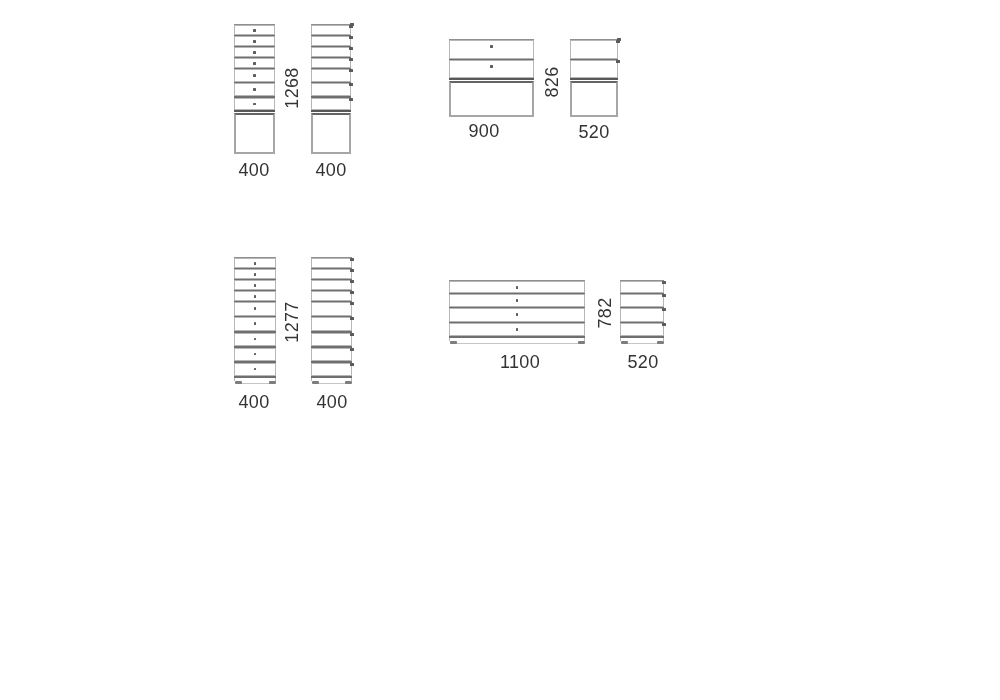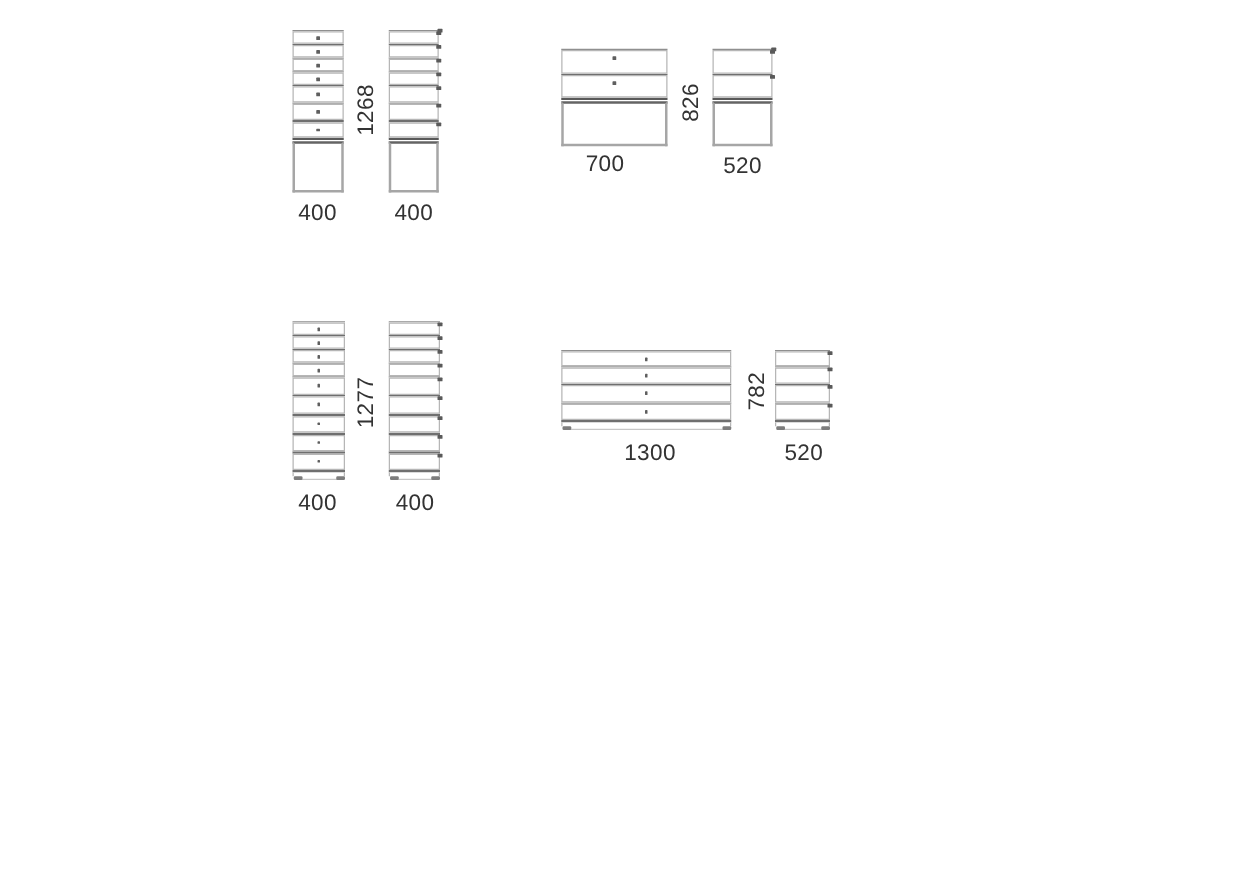--- a/index.html
+++ b/index.html
@@ -157,21 +157,21 @@
       <div class="drawer" style="height: 18.5px;">
         <span class="knob" style="top: 4px;"></span>
       </div>
       <div class="sep"></div>
       <div class="drawer" style="height: 17.5px;">
         <span class="knob" style="top: 4px;"></span>
       </div>
       <div class="sepdark"></div>
       <div class="openbox" style="height: 36px;"></div>
     </div>
-    <div class="dim-label" style="left: 484px; top: 131px;">700</div>
+    <div class="dim-label" style="left: 484px; top: 131px;">900</div>
     <div class="cabinet" style="left: 570px; top: 39px; width: 48px;">
       <div class="topline"></div>
       <div class="drawer" style="height: 18.5px;">
         <span class="tab"></span>
       </div>
       <div class="sep"></div>
       <div class="drawer" style="height: 17.5px;">
         <span class="tab"></span>
       </div>
       <div class="sepdark"></div>
@@ -292,21 +292,21 @@
         <span class="knob" style="top: 4px;"></span>
       </div>
       <div class="sep"></div>
       <div class="basestrip"></div>
       <div class="feetrow">
         <span class="baseline"></span>
         <span class="foot l"></span>
         <span class="foot r"></span>
       </div>
     </div>
-    <div class="dim-label" style="left: 520px; top: 362px;">1300</div>
+    <div class="dim-label" style="left: 520px; top: 362px;">1100</div>
     <div class="cabinet" style="left: 620px; top: 280px; width: 44px;">
       <div class="topline"></div>
       <div class="drawer" style="height: 11.5px;">
         <span class="tab"></span>
       </div>
       <div class="sep"></div>
       <div class="drawer" style="height: 12.5px;">
         <span class="tab"></span>
       </div>
       <div class="sep"></div>

